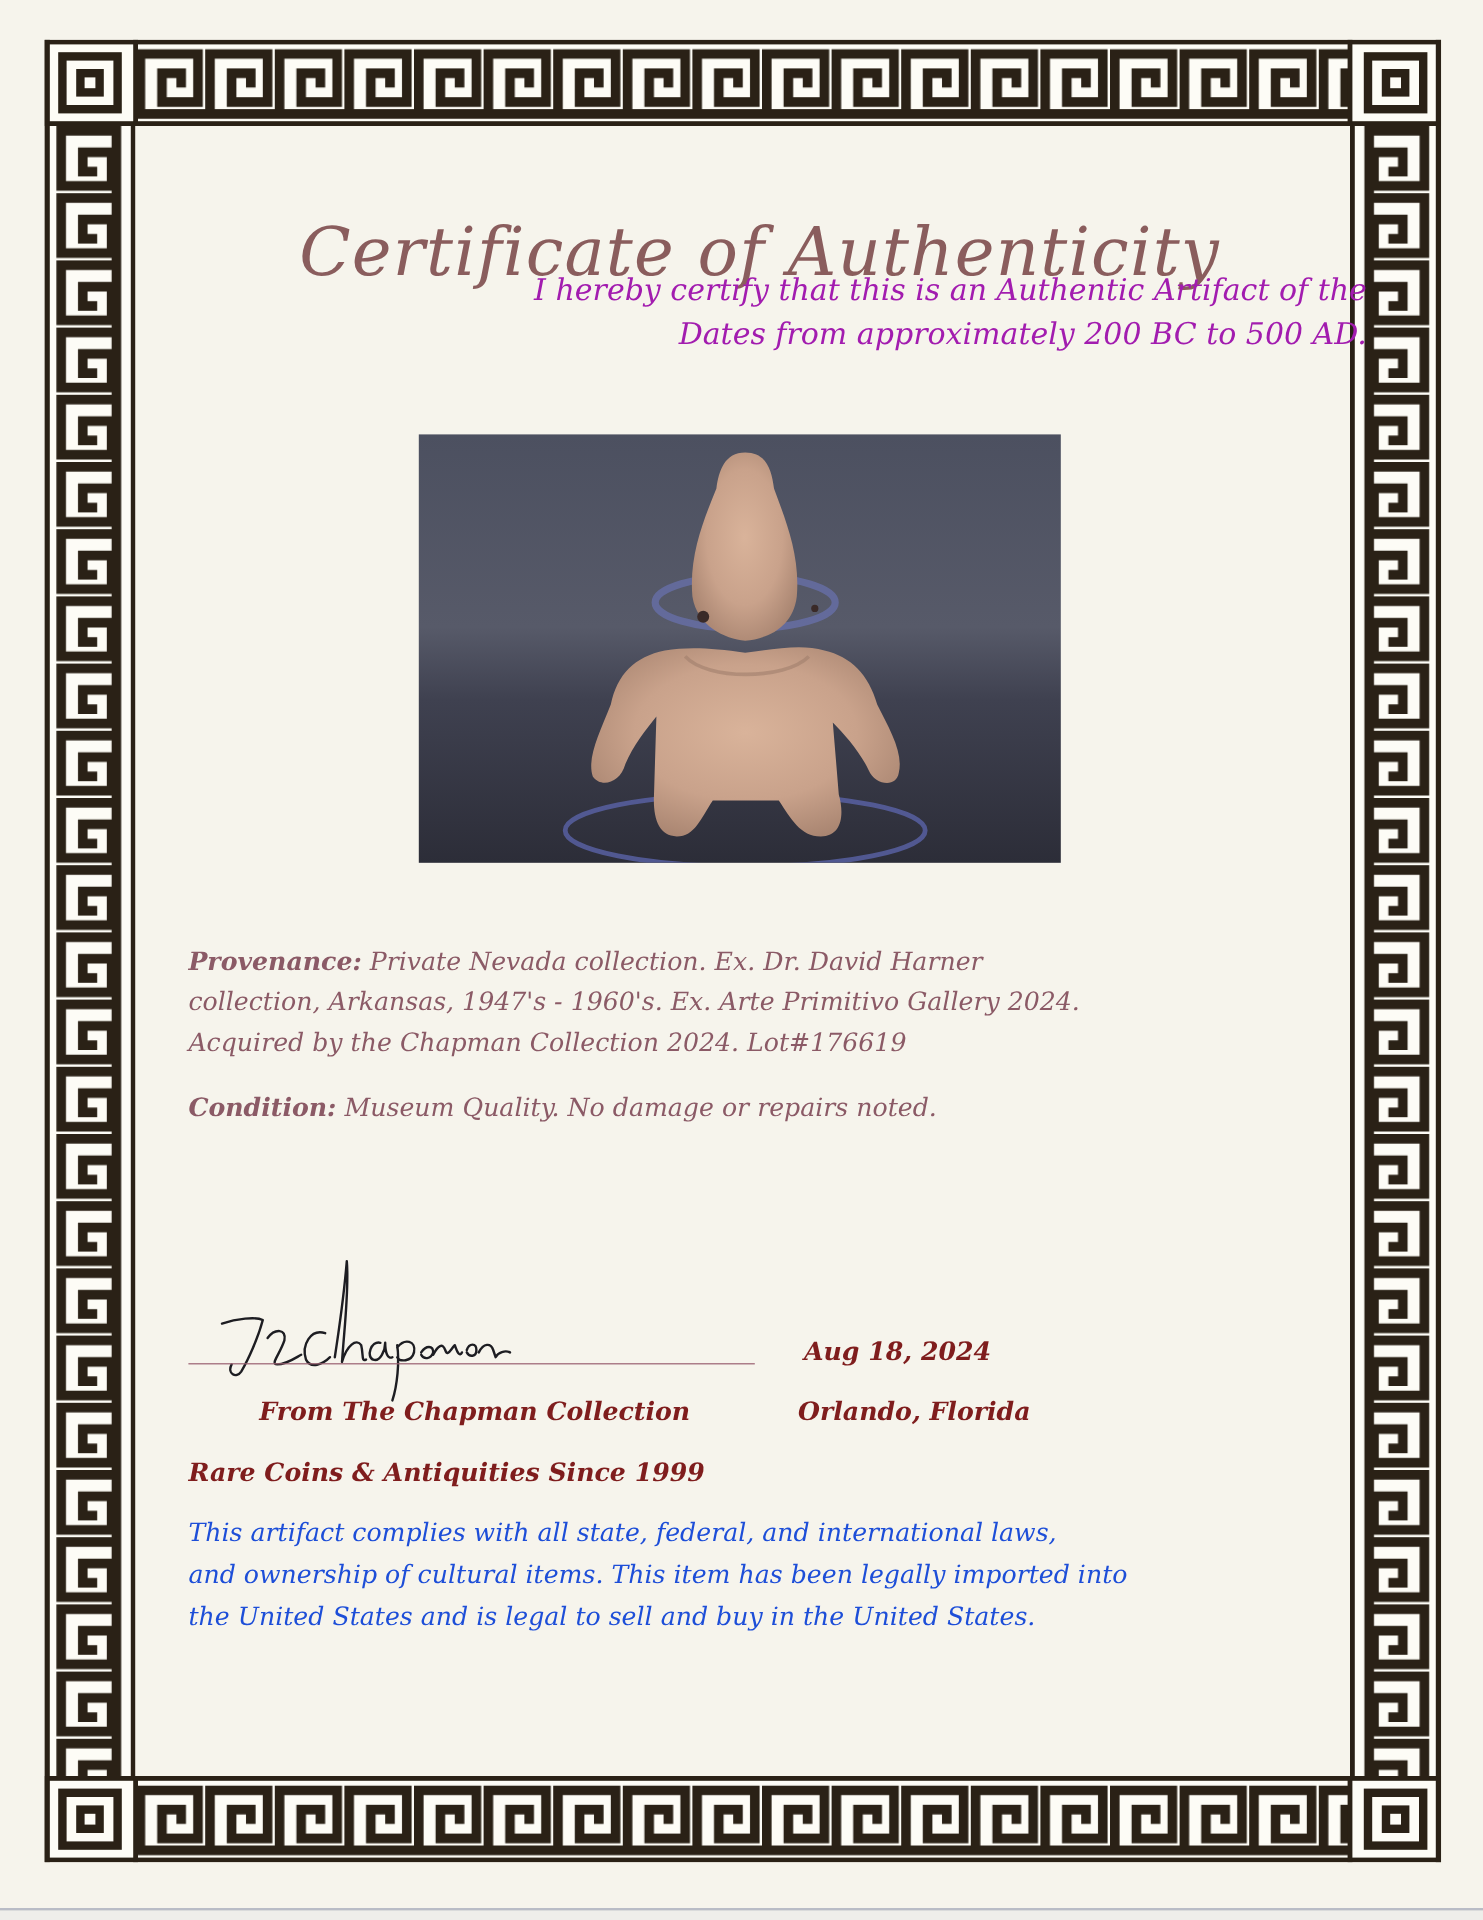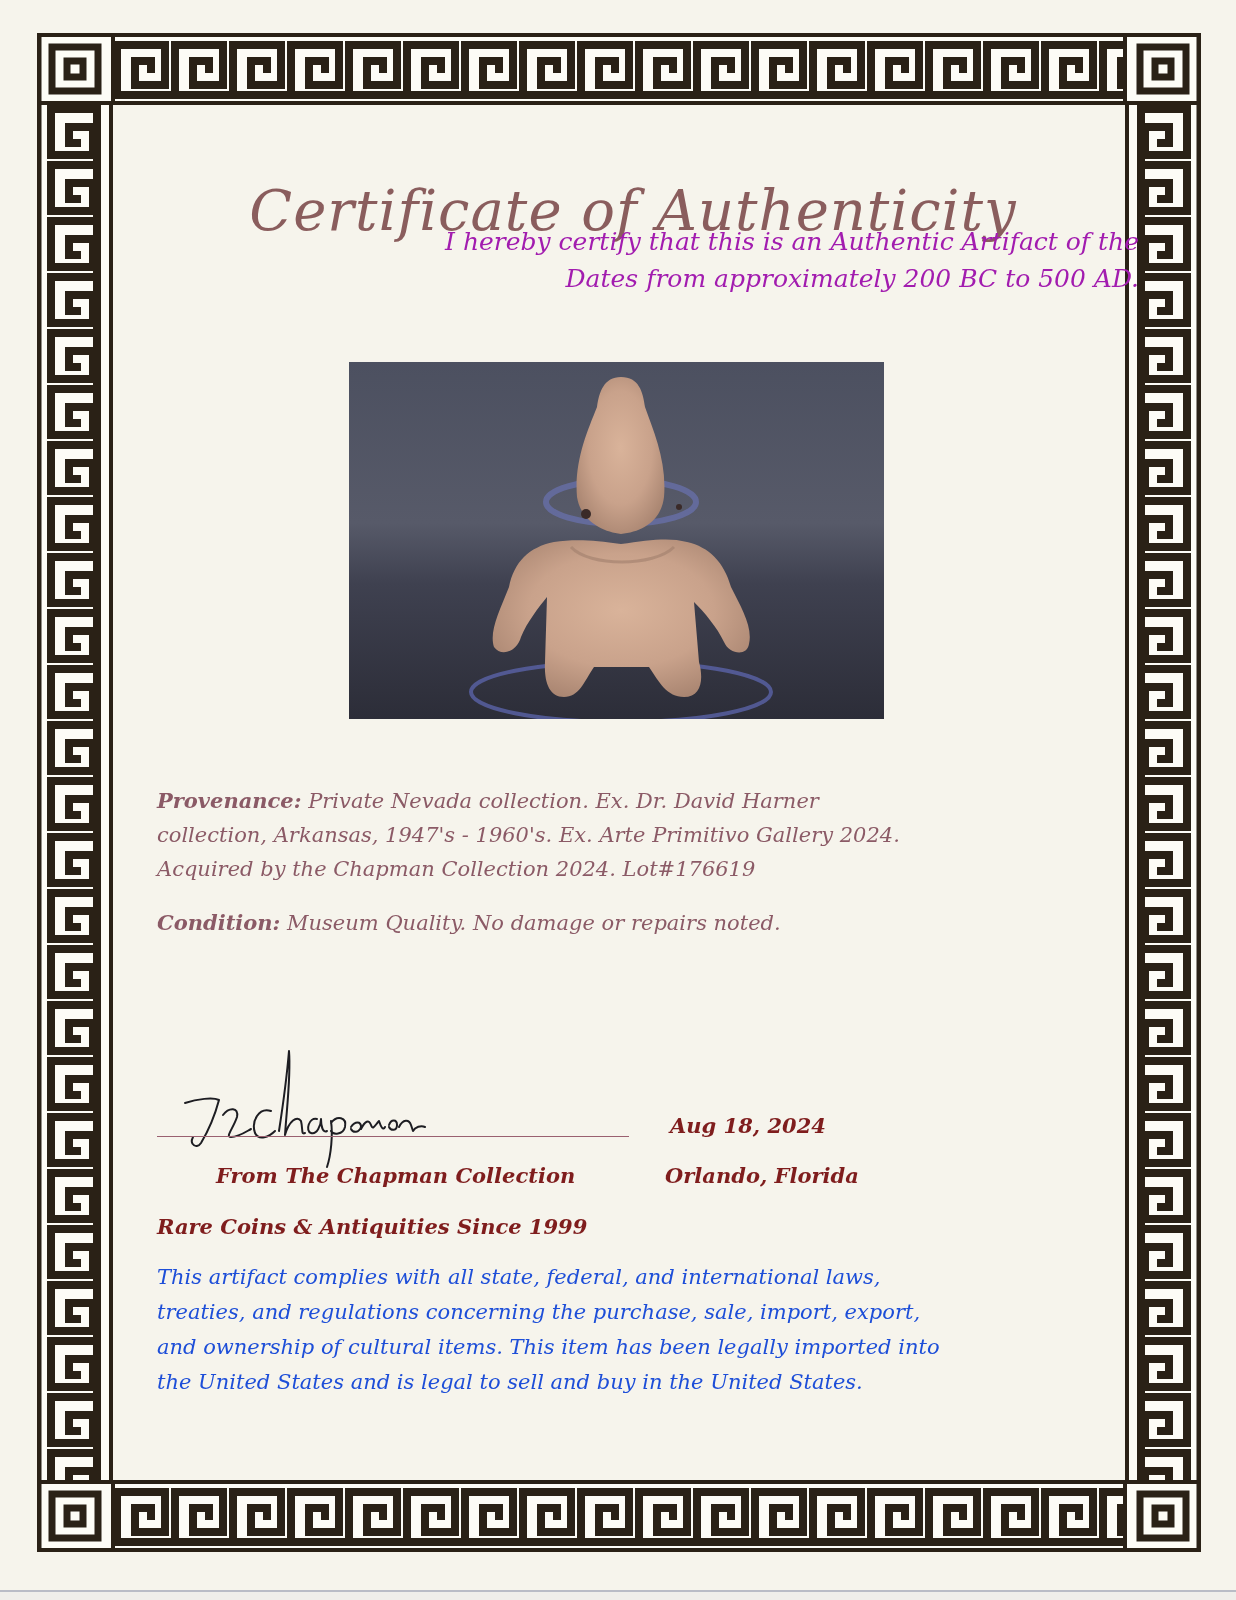--- a/index.html
+++ b/index.html
@@ -205,18 +205,17 @@
     </svg>
     <div class="sig-line"></div>
 
     <div class="date">Aug 18, 2024</div>
     <div class="from">From The Chapman Collection</div>
     <div class="place">Orlando, Florida</div>
     <div class="rare">Rare Coins &amp; Antiquities Since 1999</div>
 
     <div class="legal">
       <div>This artifact complies with all state, federal, and international laws,</div>
-      <div>treaties, and regulations concerning the purchase, sale, import, export,</div>
       <div>and ownership of cultural items. This item has been legally imported into</div>
       <div>the United States and is legal to sell and buy in the  United States.</div>
     </div>
   </div>
 </div>
 
 </body></html>

